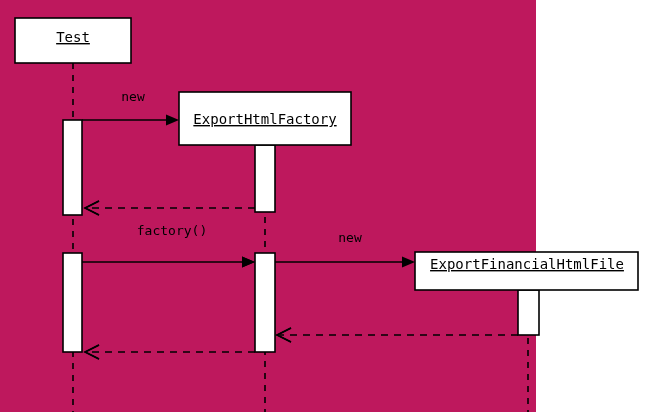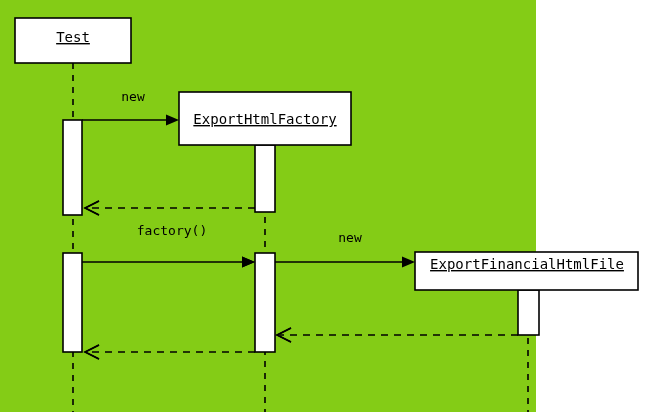--- a/index.html
+++ b/index.html
@@ -10,21 +10,21 @@
   body {
     width: 670px;
     height: 412px;
     font-family: "DejaVu Sans Mono", "Liberation Mono", monospace;
     overflow: hidden;
   }
   #diagram-root {
     position: relative;
     width: 536px;
     height: 412px;
-    background: #84cc16;
+    background: #be185d;
   }
   #diagram-svg {
     position: absolute;
     left: 0;
     top: 0;
     width: 670px;
     height: 412px;
     display: block;
   }
   .participant-label {

